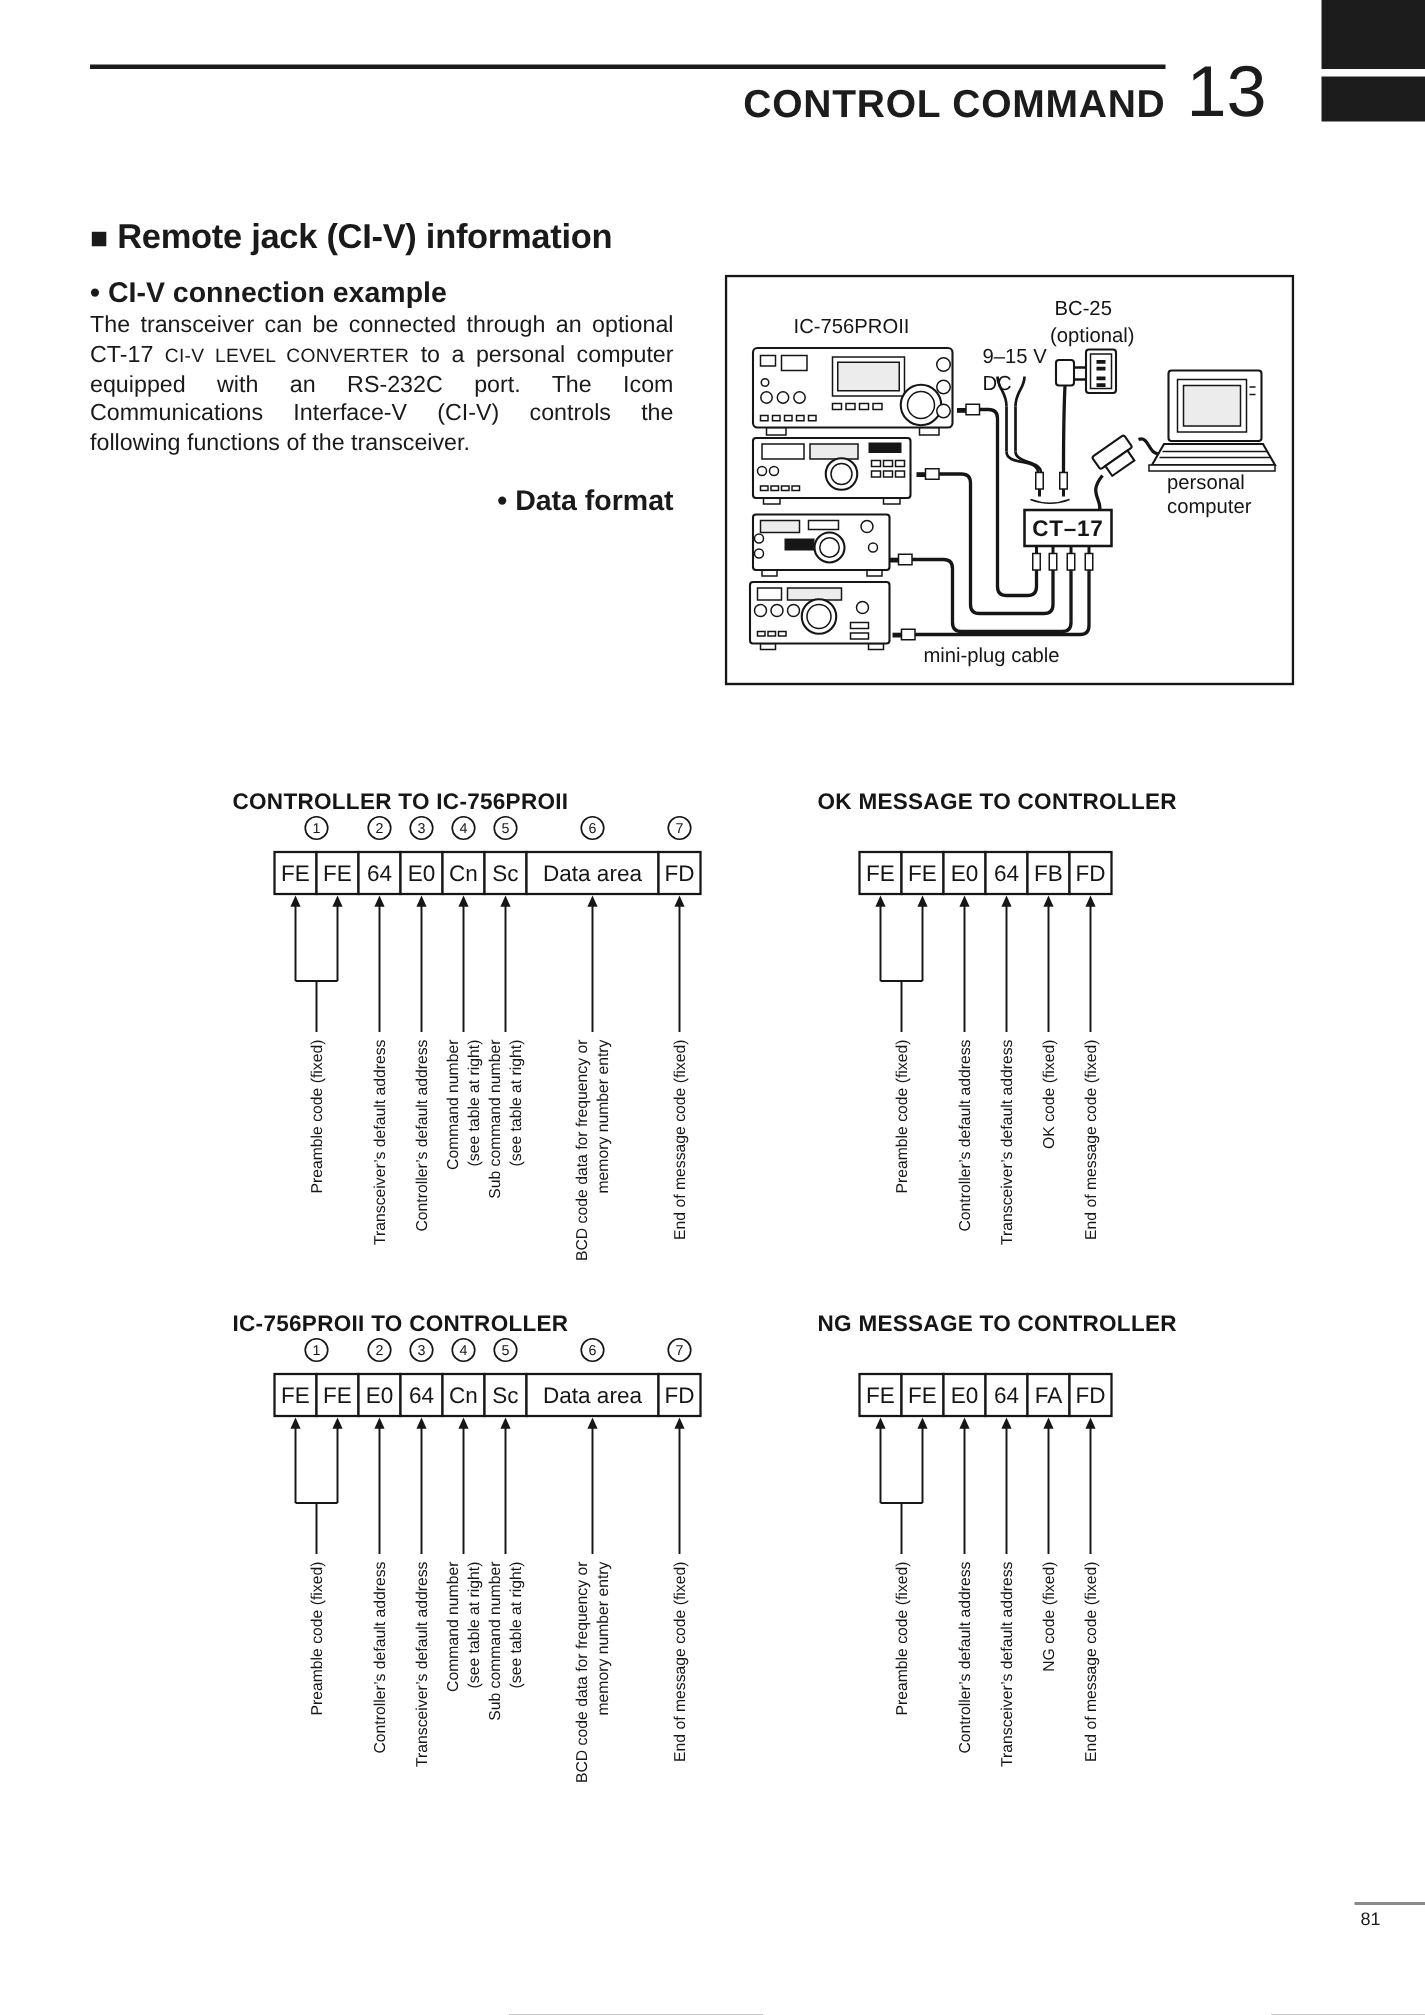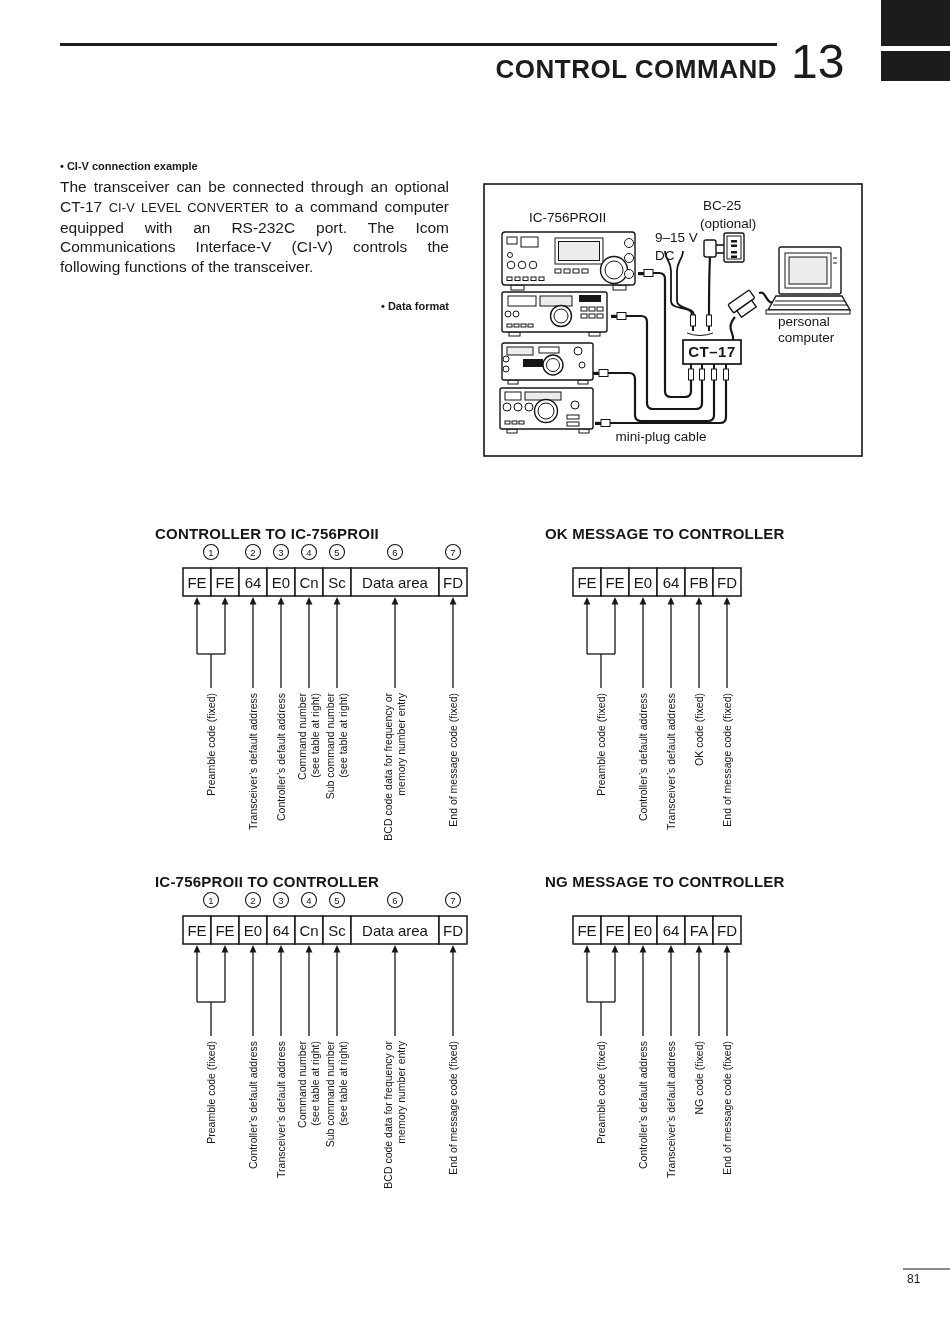--- a/index.html
+++ b/index.html
@@ -16,21 +16,21 @@
   .hdr-bar { position:absolute; left:881px; width:69px; background:#1c1c1c; }
   .hdr-bar.b1 { top:0; height:46px; }
   .hdr-bar.b2 { top:51px; height:30px; }
   
   .ftr-rule { position:absolute; left:903px; top:1268px; width:47px; height:1.5px; background:#8a8a8a; }
   .page-num { position:absolute; left:907px; top:1272px; font-size:12px; color:#1c1c1c; }
   
   .text-col { position:absolute; left:60px; top:143px; width:389px; }
   h1.sec { margin:0; font-size:23px; line-height:28px; font-weight:bold; letter-spacing:-0.2px; }
   h1.sec .marker { font-size:20px; }
-  h2.sub { margin:13px 0 0 0; font-size:11px; line-height:20px; font-weight:bold; }
+  h2.sub { margin:13px 0 0 0; font-size:19px; line-height:20px; font-weight:bold; }
   h2.sub.second { margin-top:19px;text-align:right; }
   p.body { margin:1px 0 0 0; font-size:15.5px; line-height:19.8px; text-align:justify; }
   p.body.follow { margin-top:16px; }
   .caps { font-size:12.8px; letter-spacing:.2px; }
   
   svg { font-family:"Liberation Sans", sans-serif; }
   
   .conn-svg { position:absolute; left:483px; top:183px; }
   .s   { fill:#fff; stroke:#161616; stroke-width:1.4; }
   .s2  { fill:#fff; stroke:#161616; stroke-width:1; }
@@ -57,23 +57,24 @@
 
 <div class="page">
 
   <div class="hdr-rule"></div>
   <div class="hdr-title">CONTROL COMMAND</div>
   <div class="hdr-num">13</div>
   <div class="hdr-bar b1"></div>
   <div class="hdr-bar b2"></div>
 
   <div class="text-col">
+    <h1 class="sec"><span class="marker">■</span> <span>Remote jack (CI-V) information</span></h1>
 
     <h2 class="sub"><span>•</span> <span>CI-V connection example</span></h2>
-    <p class="body"><span>The transceiver can be connected through an optional CT-17 </span><span class="caps">CI-V LEVEL CONVERTER</span><span> to a command computer equipped with an RS-232C port. The Icom Communications Interface-V (CI-V) controls the following functions of the transceiver.</span></p>
+    <p class="body"><span>The transceiver can be connected through an optional CT-17 </span><span class="caps">CI-V LEVEL CONVERTER</span><span> to a personal computer equipped with an RS-232C port. The Icom Communications Interface-V (CI-V) controls the following functions of the transceiver.</span></p>
 
     <h2 class="sub second"><span>•</span> <span>Data format</span></h2>
   </div>
 
   <svg class="conn-svg" width="380" height="275" viewBox="0 0 380 275">
     <rect x="1" y="1" width="378" height="272" class="nf" style="stroke-width:1.6"></rect>
 
     <g>
       <rect x="28" y="102" width="13" height="5" class="s2"></rect>
         <rect x="130" y="102" width="13" height="5" class="s2"></rect>

